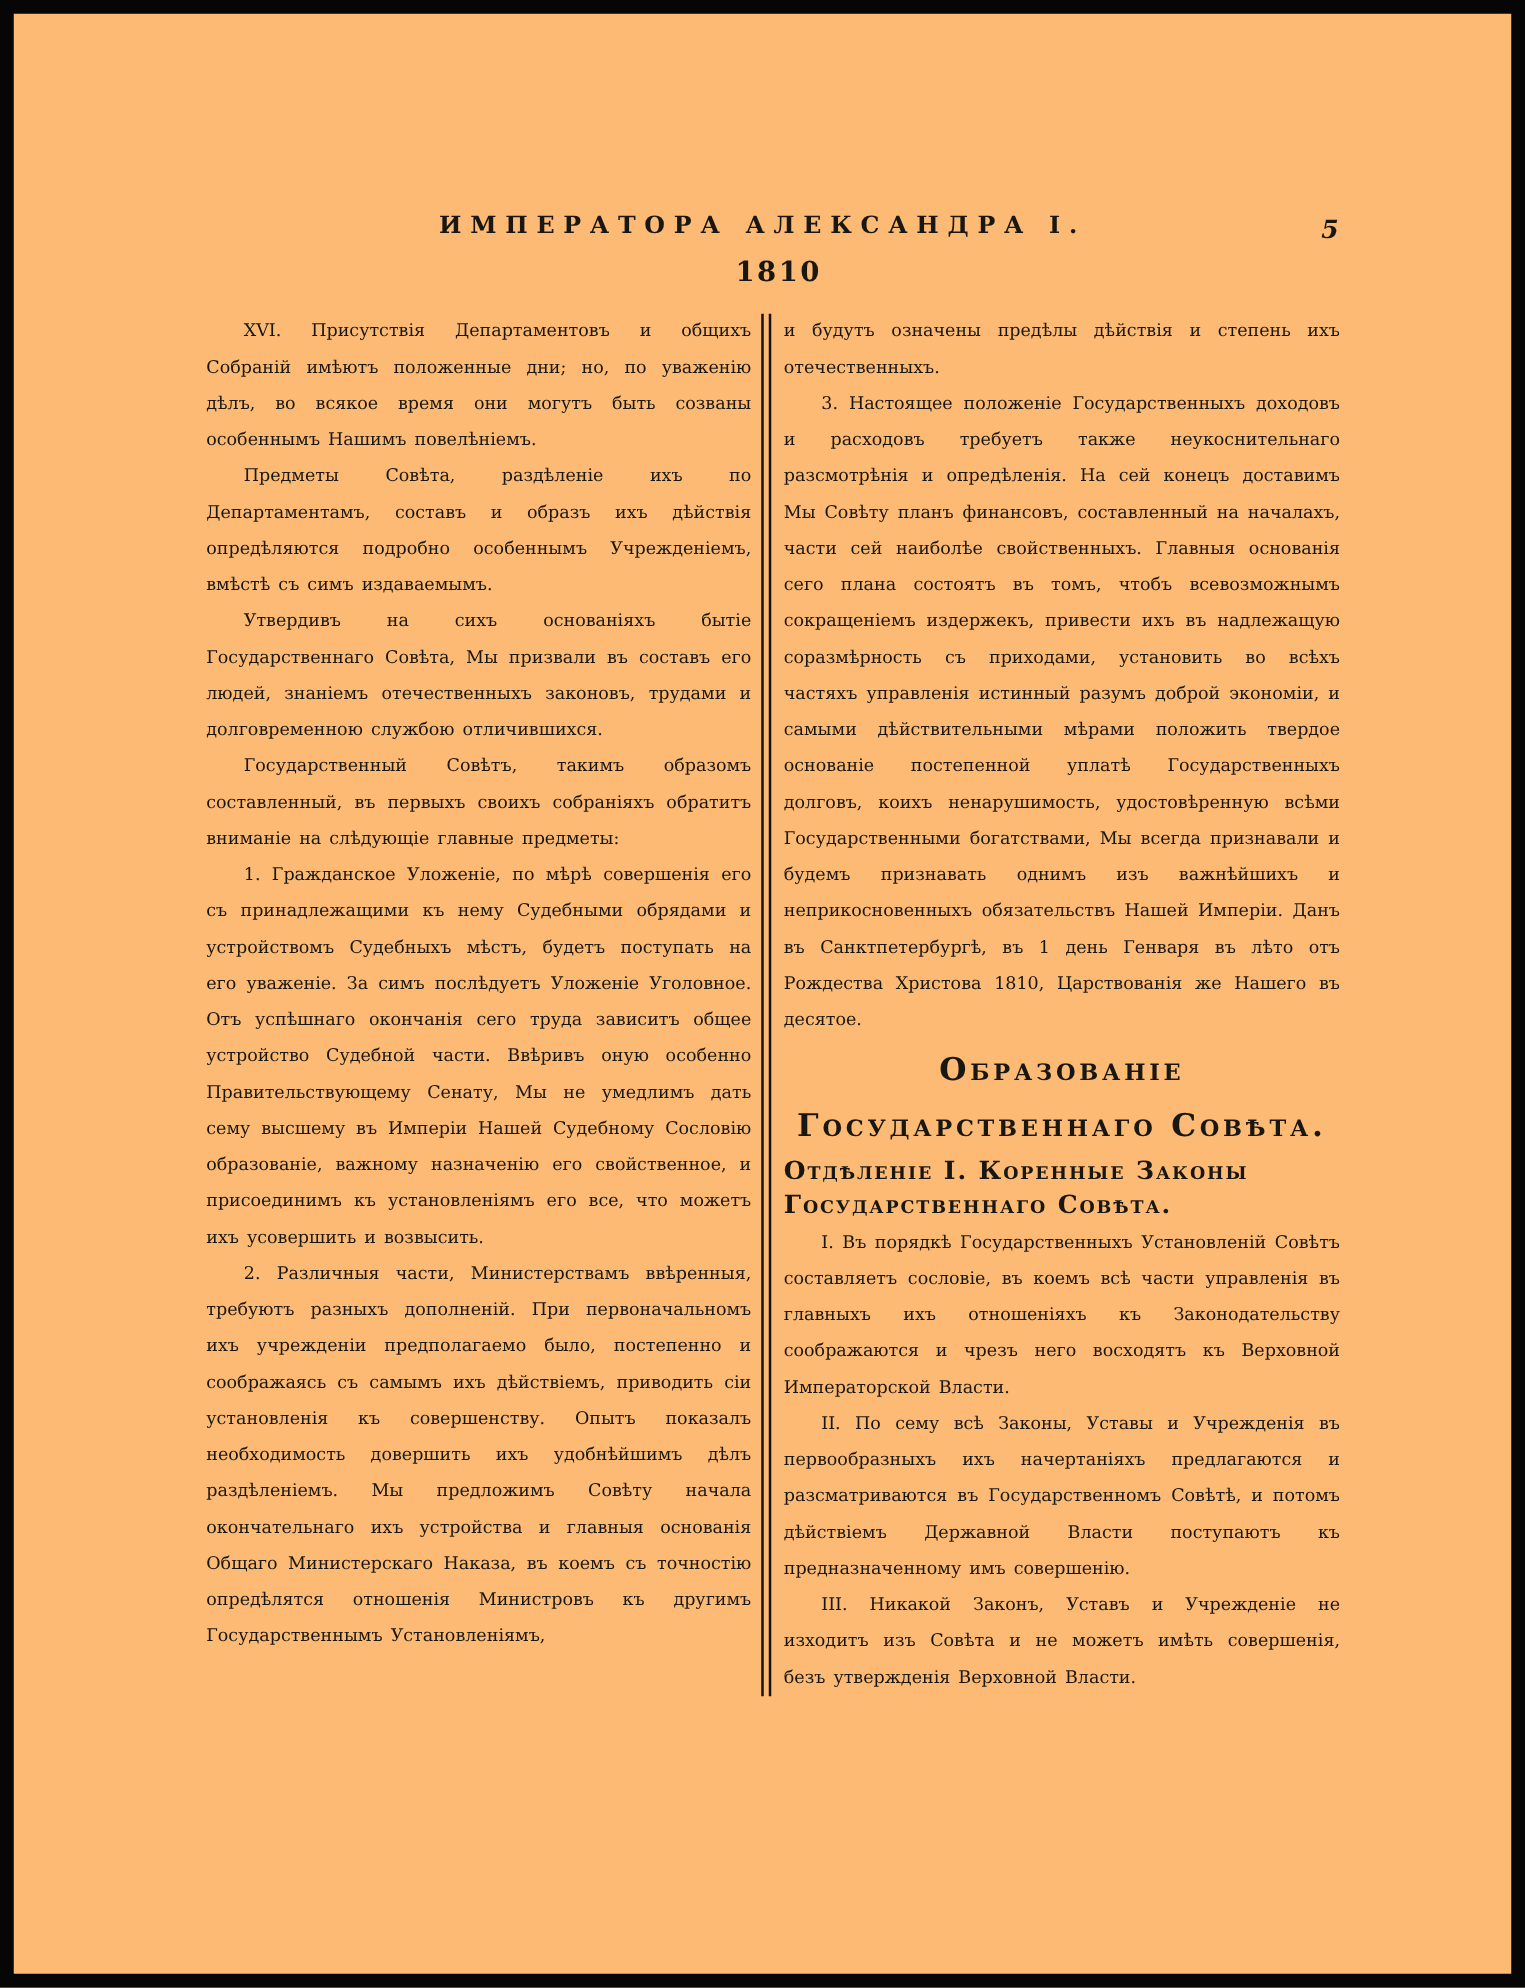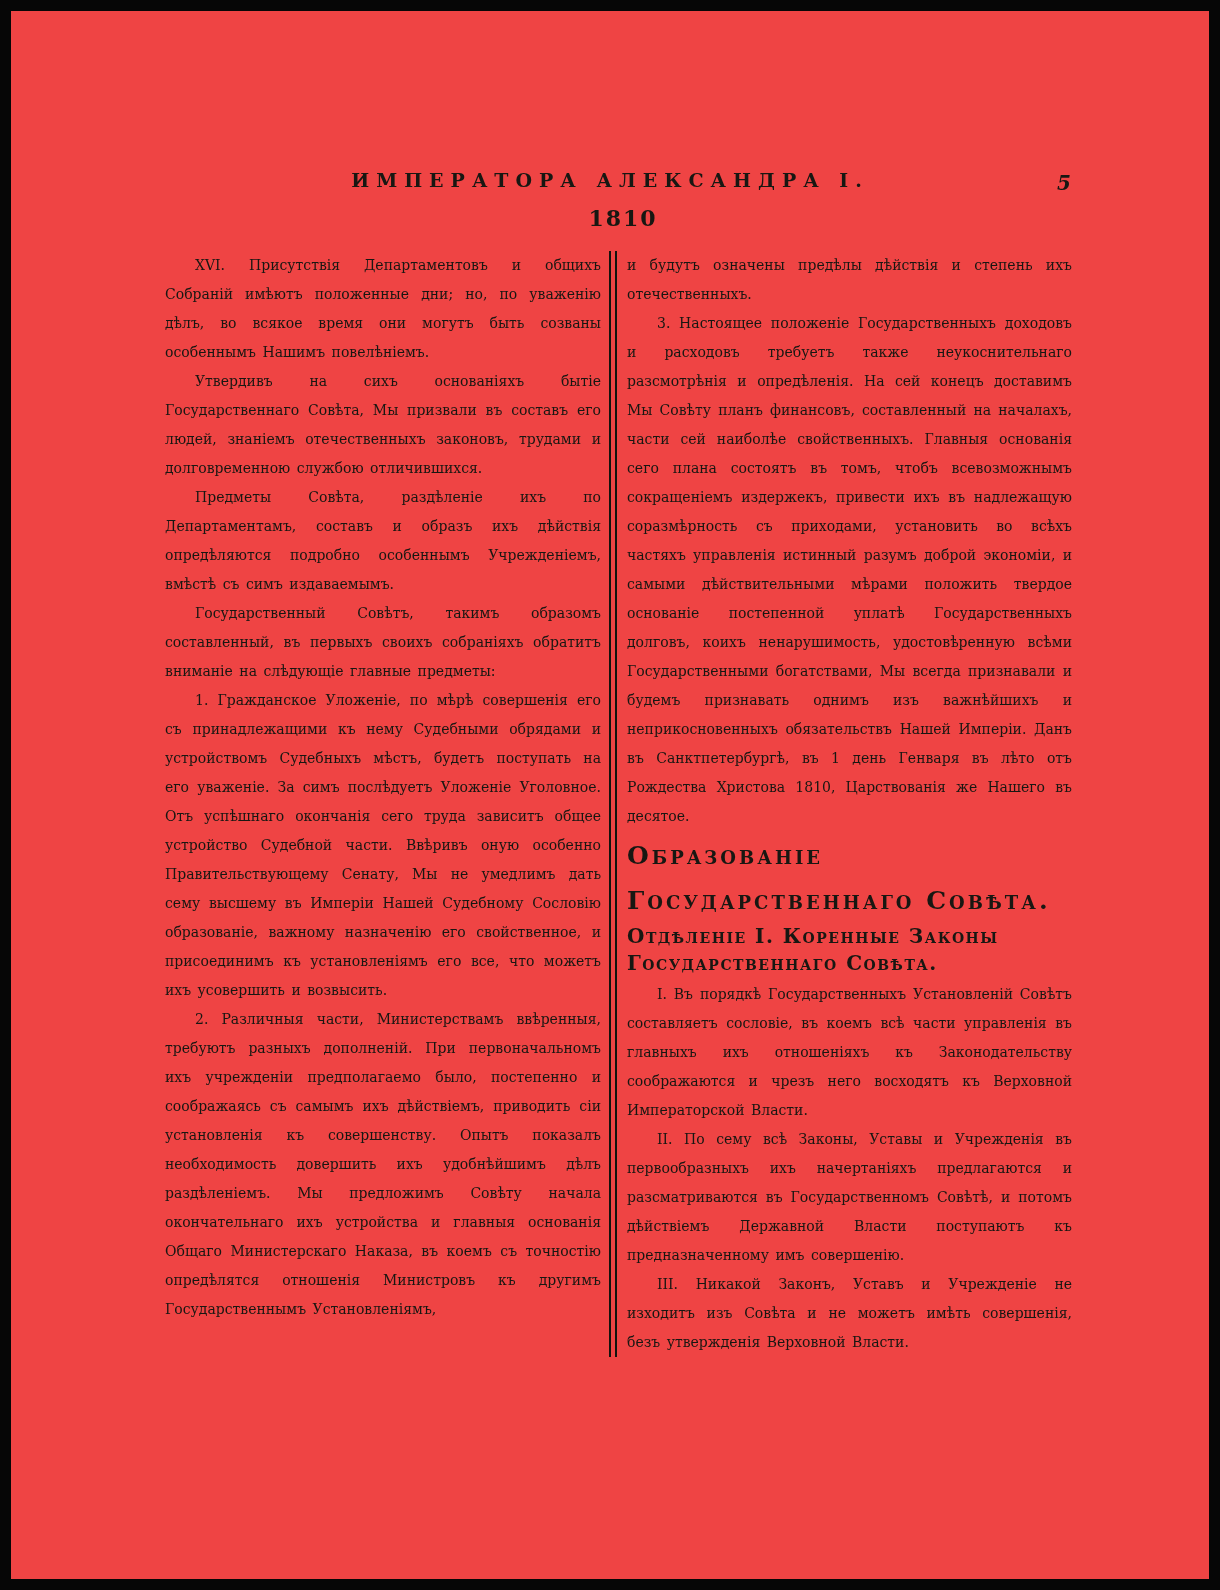--- a/index.html
+++ b/index.html
@@ -5,21 +5,21 @@
   html,body { margin:0; padding:0; }
   body {
     width:1220px; height:1590px;
     background:#060606;
     font-family:"DejaVu Serif", "Liberation Serif", serif;
   }
   .scan-frame {
     box-sizing:border-box;
     width:1220px; height:1590px;
     border:11px solid #060606;
-    background:#ef4444;
+    background:#fdba74;
     position:relative;
     overflow:hidden;
   }
   .page {
     position:relative;
     width:1198px; height:1568px;
     color:#181712;
   }
   .running-head {
     position:absolute; top:158px; left:0; width:100%;
@@ -62,20 +62,21 @@
     text-indent:30px;
     word-spacing:2px;
   }
   .col p.body-noindent { text-indent:0; }
   .col p.heading-large {
     font-variant:small-caps;
     font-weight:bold;
     font-size:25px;
     letter-spacing:3px;
     line-height:45px;
+    text-align:center;
     margin-top:2px;
   }
   .col p.heading-small {
     font-variant:small-caps;
     font-weight:bold;
     font-size:20px;
     letter-spacing:1.5px;
     line-height:27px;
     margin-bottom:3px;
   }
@@ -88,22 +89,22 @@
 
     <div class="running-head">ИМПЕРАТОРА АЛЕКСАНДРА I.</div>
 
     <div class="page-number">5</div>
 
     <div class="year-head">1810</div>
 
     <div class="columns">
       <div class="col col-left">
           <p class="body">XVI. Присутствія Департаментовъ и общихъ Собраній имѣютъ положенные дни; но, по уваженію дѣлъ, во всякое время они могутъ быть созваны особеннымъ Нашимъ повелѣніемъ.</p>
+          <p class="body">Предметы Совѣта, раздѣленіе ихъ по Департаментамъ, составъ и образъ ихъ дѣйствія опредѣляются подробно особеннымъ Учрежденіемъ, вмѣстѣ съ симъ издаваемымъ.</p>
           <p class="body">Утвердивъ на сихъ основаніяхъ бытіе Государственнаго Совѣта, Мы призвали въ составъ его людей, знаніемъ отечественныхъ законовъ, трудами и долговременною службою отличившихся.</p>
-          <p class="body">Предметы Совѣта, раздѣленіе ихъ по Департаментамъ, составъ и образъ ихъ дѣйствія опредѣляются подробно особеннымъ Учрежденіемъ, вмѣстѣ съ симъ издаваемымъ.</p>
           <p class="body">Государственный Совѣтъ, такимъ образомъ составленный, въ первыхъ своихъ собраніяхъ обратитъ вниманіе на слѣдующіе главные предметы:</p>
           <p class="body">1. Гражданское Уложеніе, по мѣрѣ совершенія его съ принадлежащими къ нему Судебными обрядами и устройствомъ Судебныхъ мѣстъ, будетъ поступать на его уваженіе. За симъ послѣдуетъ Уложеніе Уголовное. Отъ успѣшнаго окончанія сего труда зависитъ общее устройство Судебной части. Ввѣривъ оную особенно Правительствующему Сенату, Мы не умедлимъ дать сему высшему въ Имперіи Нашей Судебному Сословію образованіе, важному назначенію его свойственное, и присоединимъ къ установленіямъ его все, что можетъ ихъ усовершить и возвысить.</p>
           <p class="body">2. Различныя части, Министерствамъ ввѣренныя, требуютъ разныхъ дополненій. При первоначальномъ ихъ учрежденіи предполагаемо было, постепенно и соображаясь съ самымъ ихъ дѣйствіемъ, приводить сіи установленія къ совершенству. Опытъ показалъ необходимость довершить ихъ удобнѣйшимъ дѣлъ раздѣленіемъ. Мы предложимъ Совѣту начала окончательнаго ихъ устройства и главныя основанія Общаго Министерскаго Наказа, въ коемъ съ точностію опредѣлятся отношенія Министровъ къ другимъ Государственнымъ Установленіямъ,</p>
         </div>
       <div class="divider"></div>
       <div class="col col-right">
           <p class="body-noindent">и будутъ означены предѣлы дѣйствія и степень ихъ отечественныхъ.</p>
           <p class="body">3. Настоящее положеніе Государственныхъ доходовъ и расходовъ требуетъ также неукоснительнаго разсмотрѣнія и опредѣленія. На сей конецъ доставимъ Мы Совѣту планъ финансовъ, составленный на началахъ, части сей наиболѣе свойственныхъ. Главныя основанія сего плана состоятъ въ томъ, чтобъ всевозможнымъ сокращеніемъ издержекъ, привести ихъ въ надлежащую соразмѣрность съ приходами, установить во всѣхъ частяхъ управленія истинный разумъ доброй экономіи, и самыми дѣйствительными мѣрами положить твердое основаніе постепенной уплатѣ Государственныхъ долговъ, коихъ ненарушимость, удостовѣренную всѣми Государственными богатствами, Мы всегда признавали и будемъ признавать однимъ изъ важнѣйшихъ и неприкосновенныхъ обязательствъ Нашей Имперіи. Данъ въ Санктпетербургѣ, въ 1 день Генваря въ лѣто отъ Рождества Христова 1810, Царствованія же Нашего въ десятое.</p>
           <p class="heading-large">Образованіе Государственнаго Совѣта.</p>
           <p class="heading-small">Отдѣленіе I. Коренные Законы Государственнаго Совѣта.</p>

